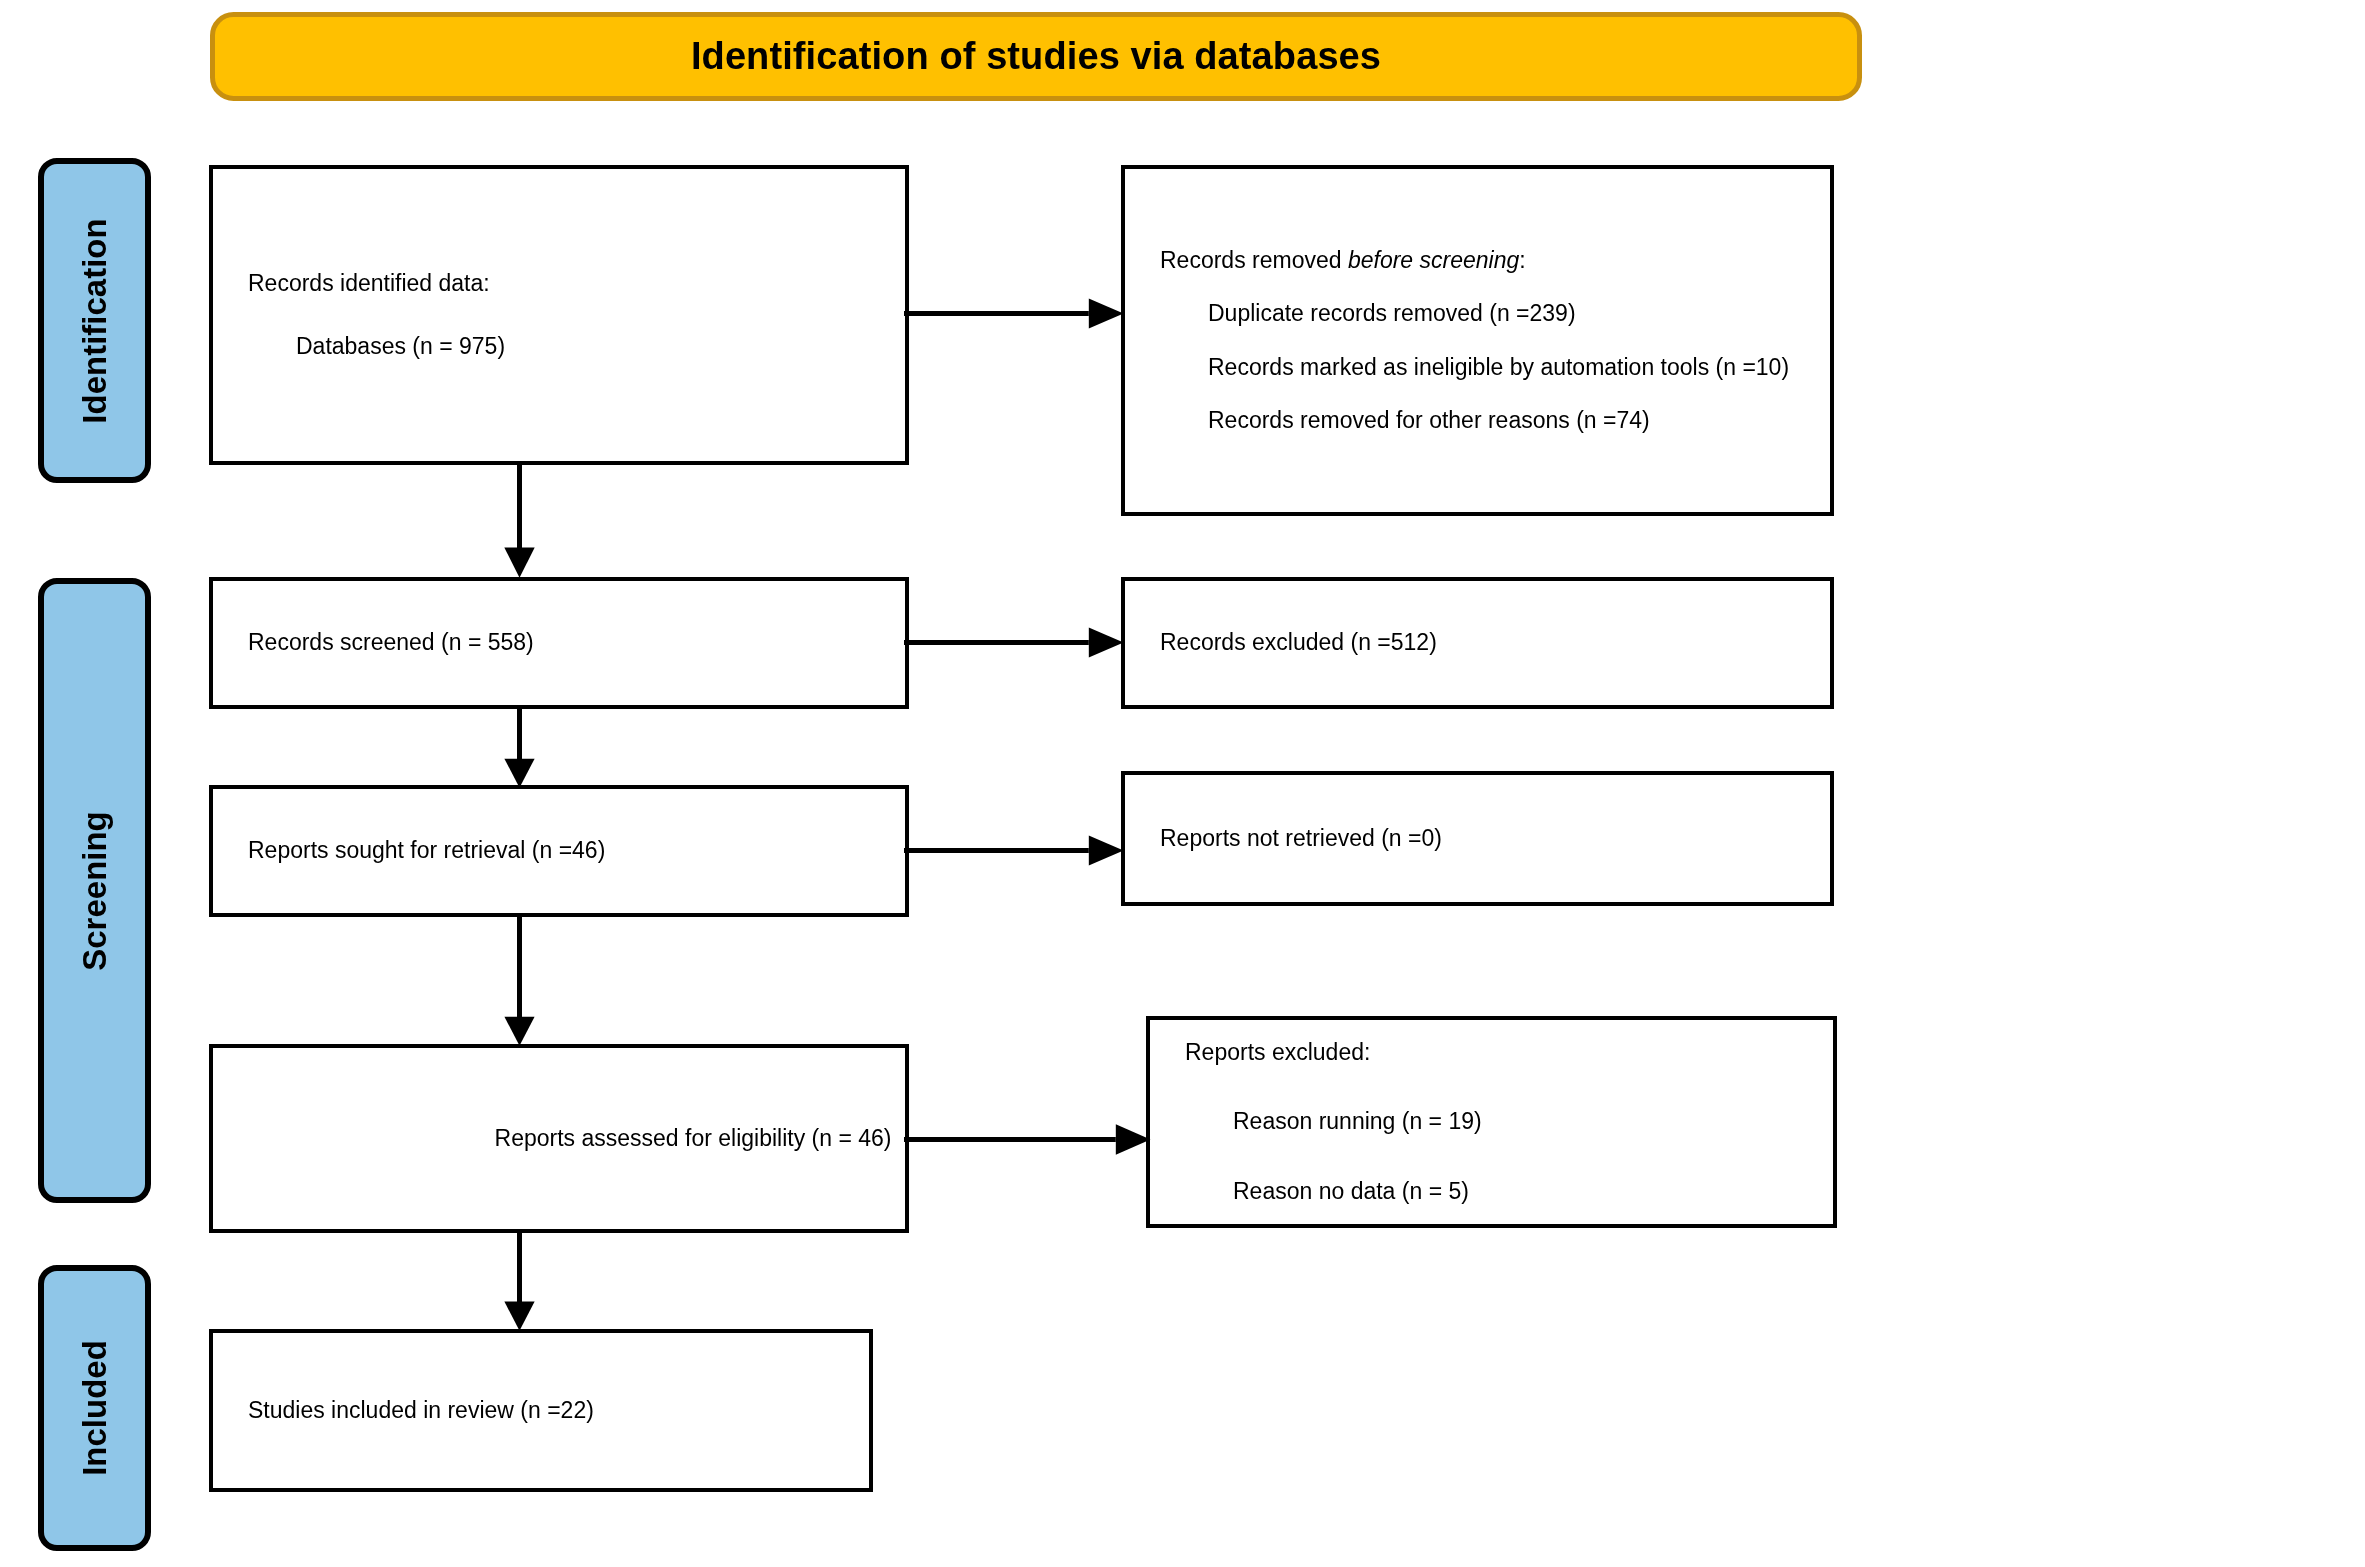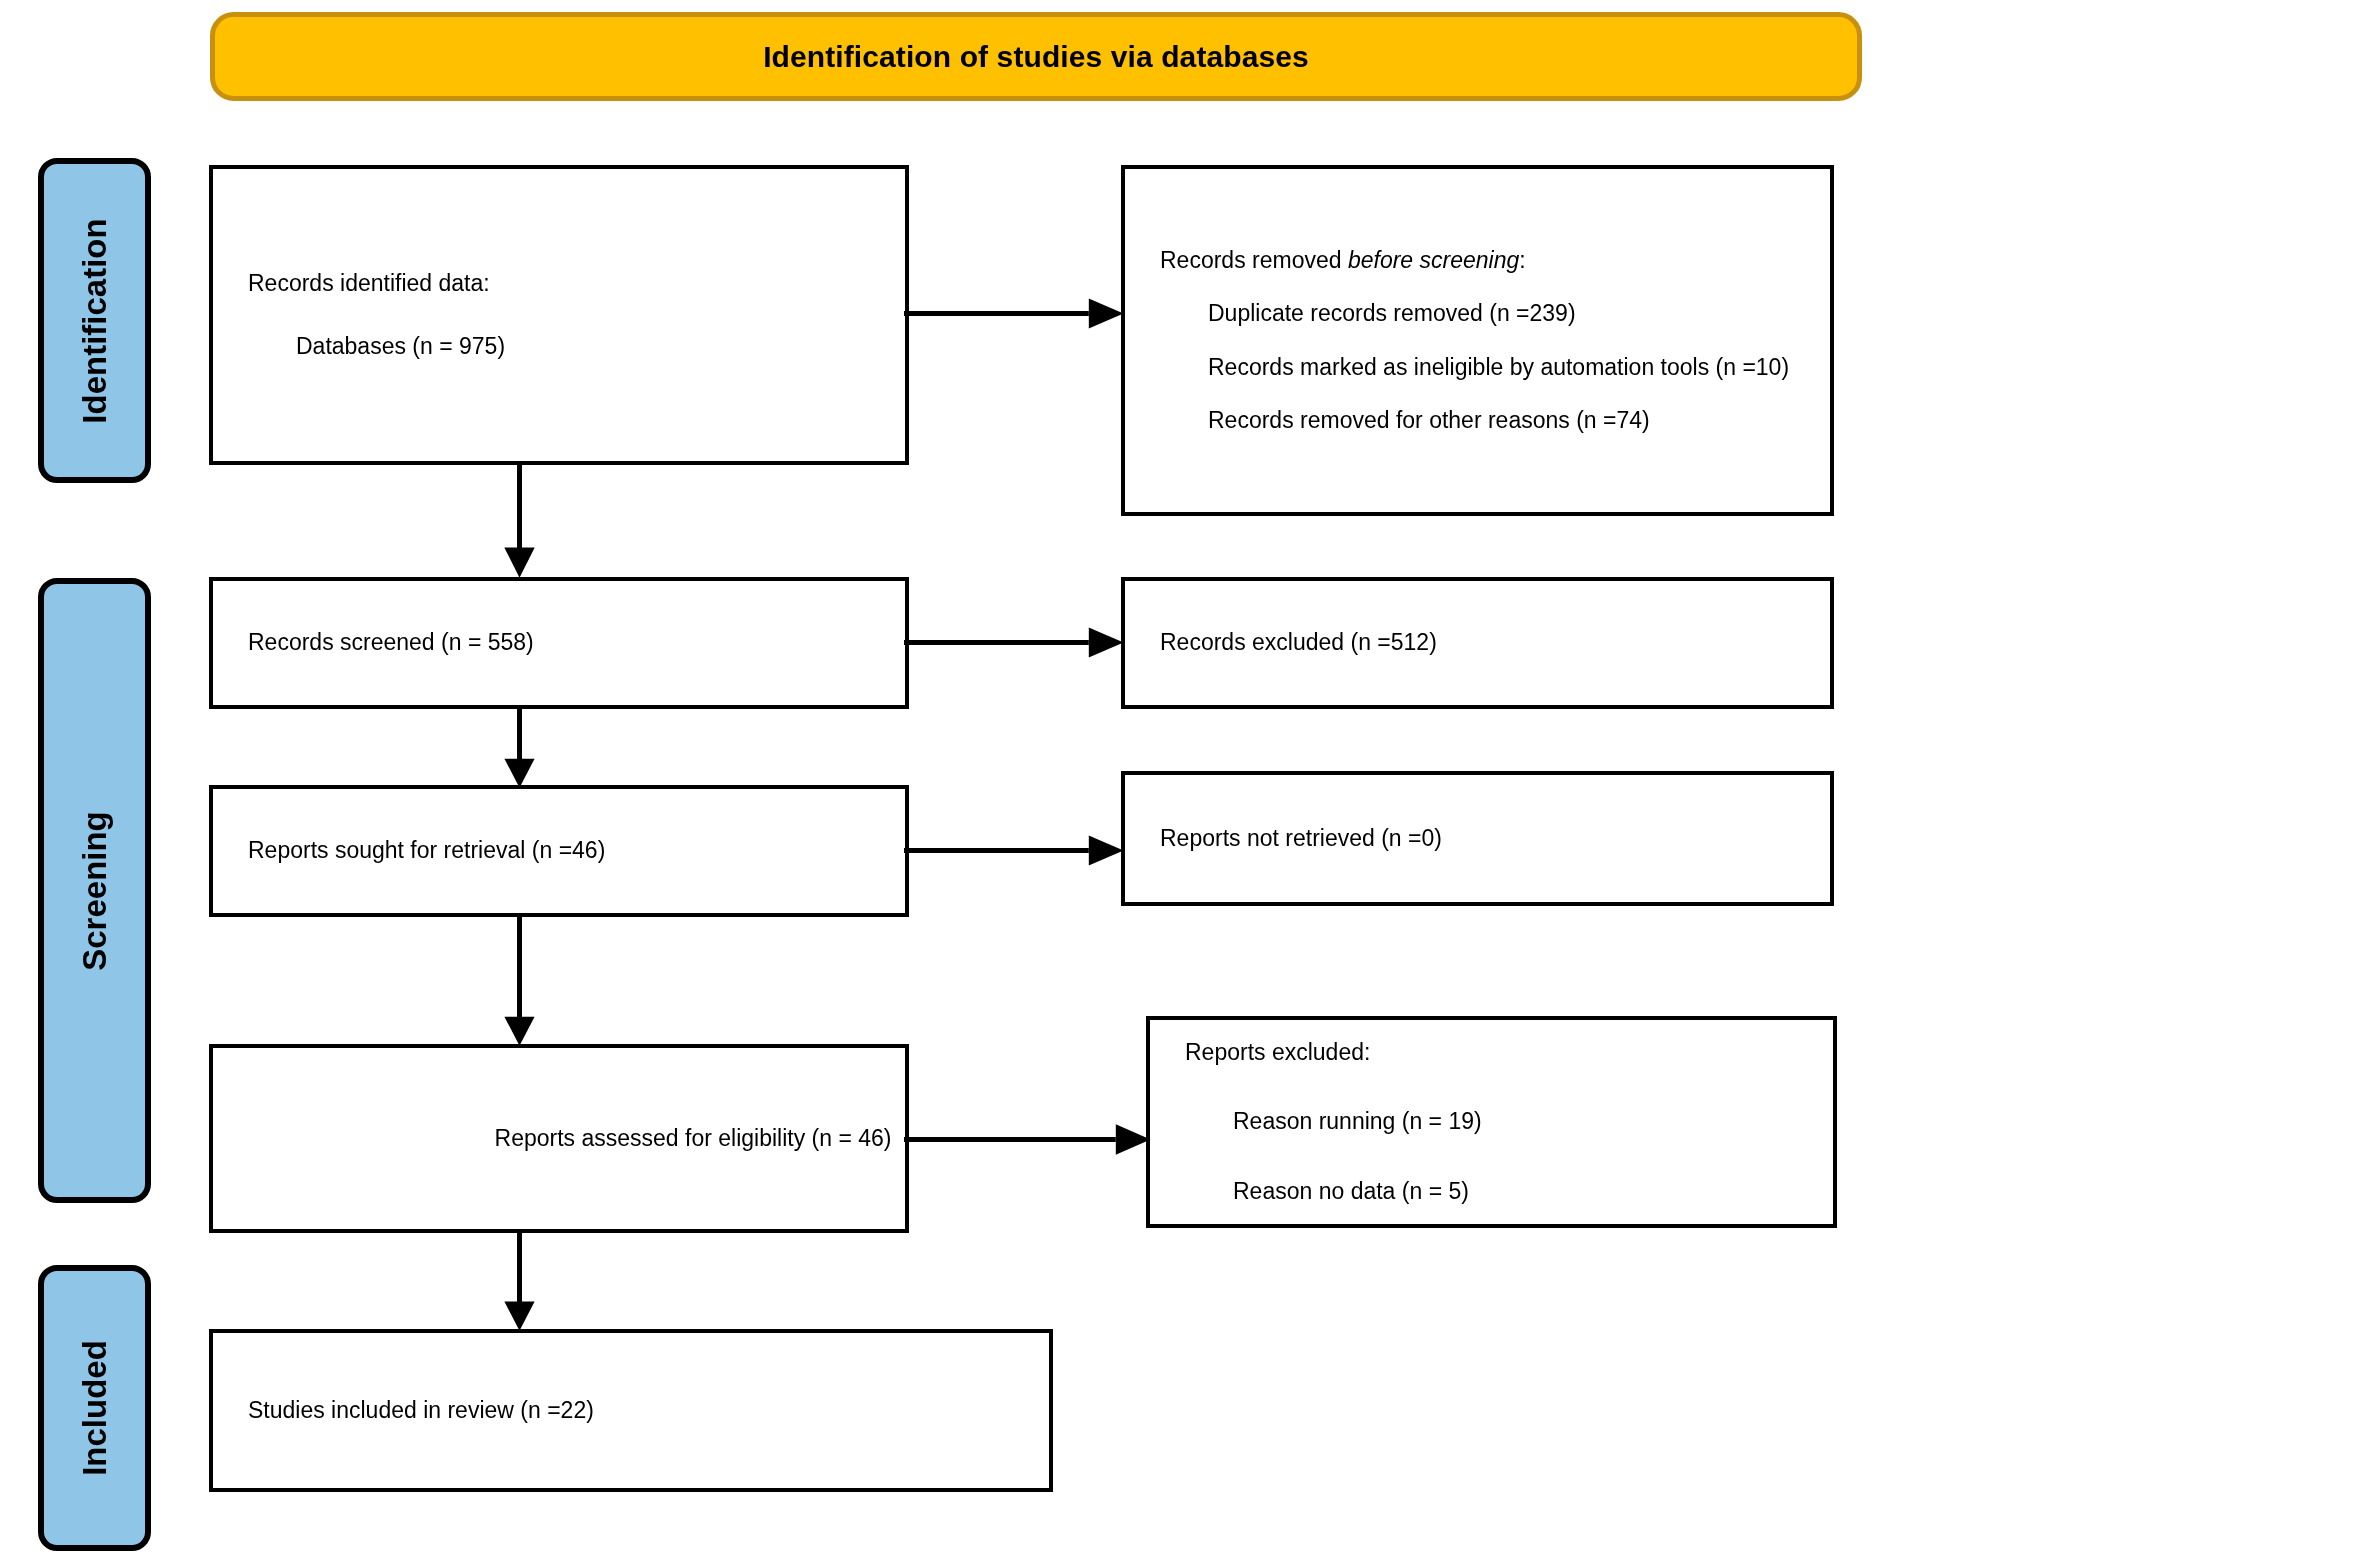--- a/index.html
+++ b/index.html
@@ -27,21 +27,21 @@
     height: 89px;
     background: #FFC000;
     border: 5px solid #C8900F;
     border-radius: 23.6px;
     box-sizing: border-box;
     display: flex;
     align-items: center;
     justify-content: center;
   }
   .banner-text {
-    font-size: 30px;
+    font-size: 38px;
     font-weight: bold;
     color: #000000;
     letter-spacing: 0.1px;
     white-space: nowrap;
   }
 
   
   .stage {
     position: absolute;
     background: #8FC6E8;
@@ -92,21 +92,21 @@
   }
 
   #box-identified        { left: 209px;  top: 165px;  width: 700px; height: 300px; }
   #box-removed           { left: 1121px; top: 165px;  width: 713px; height: 351px; }
   #box-screened          { left: 209px;  top: 577px; width: 700px; height: 132px; }
   #box-excluded-records  { left: 1121px; top: 577px; width: 713px; height: 132px; }
   #box-sought            { left: 209px;  top: 785px; width: 700px; height: 132px; }
   #box-not-retrieved     { left: 1121px; top: 771px; width: 713px; height: 135px; }
   #box-assessed          { left: 209px;  top: 1044px; width: 700px; height: 189px; text-align: right; }
   #box-reports-excluded  { left: 1146px; top: 1016px; width: 691px; height: 212px; }
-  #box-included          { left: 209px;  top: 1329px; width: 844px; height: 163px; }
+  #box-included          { left: 209px;  top: 1329px; width: 664px; height: 163px; }
 
   
   .conn {
     position: absolute;
   }
   .conn svg { display: block; }
 </style>
 </head>
 <body>
 

